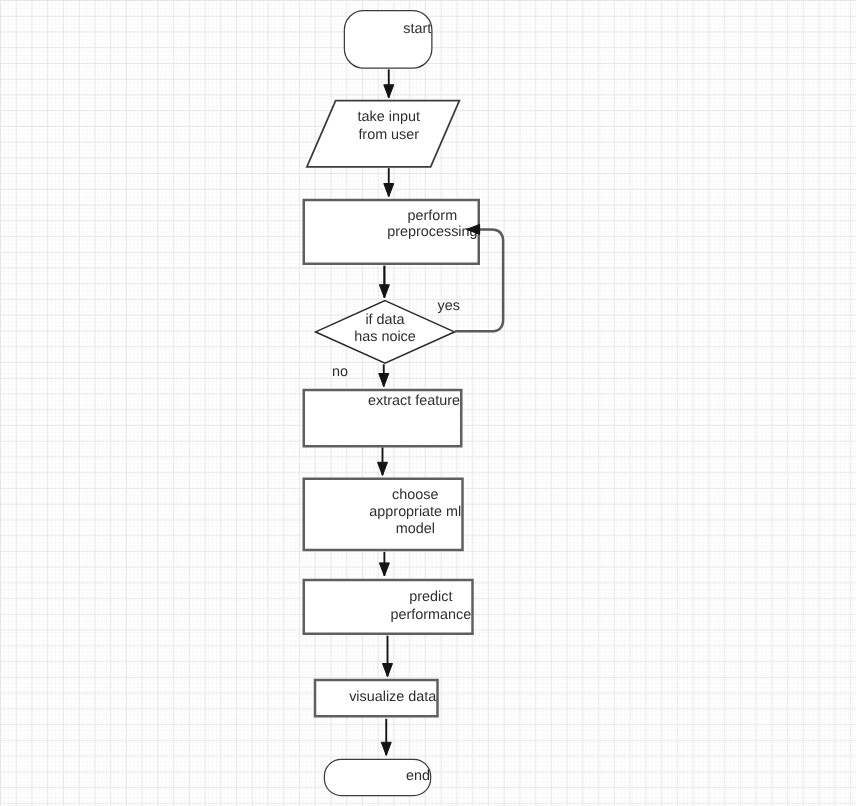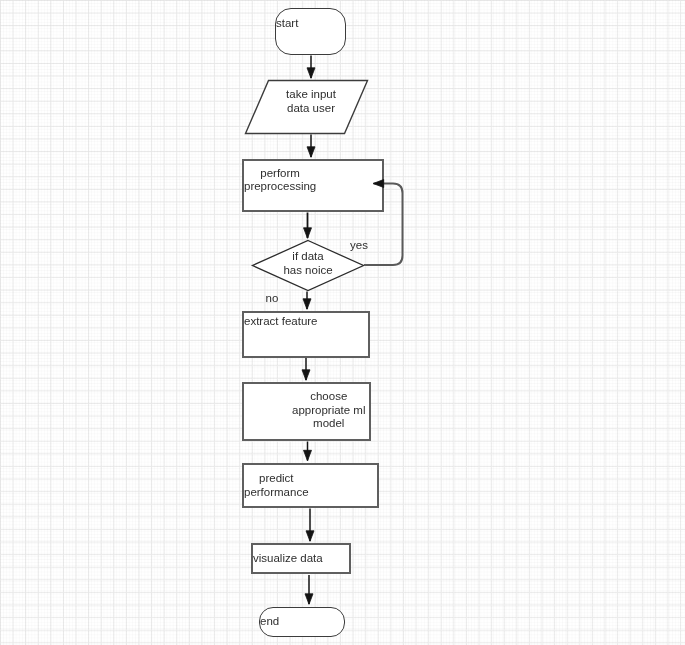--- a/index.html
+++ b/index.html
@@ -19,21 +19,21 @@
       linear-gradient(to right, #ebebeb 1px, transparent 1px),
       linear-gradient(to bottom, #ebebeb 1px, transparent 1px);
     background-size: 3.15px 3.15px, 3.15px 3.15px, 12.6px 12.6px, 12.6px 12.6px;
   }
   .node {
     position: absolute;
     box-sizing: border-box;
     background: #ffffff;
     display: flex;
     align-items: center;
-    justify-content: flex-start;
+    justify-content: flex-end;
     z-index: 2;
   }
   .rect   { border: 2px solid #5f5f5f; }
   .pill   { border: 1.4px solid #3c3c3c; }
   .lbl {
     font-size: 11.5px;
     line-height: 13.5px;
     color: #2e2e2e;
     text-align: center;
     white-space: pre-line;
@@ -121,19 +121,19 @@
     <path d="M307,291.5 L307,309" stroke="#141414" stroke-width="1.5" fill="none" marker-end="url(#arrow)"></path>
     <path d="M306,358 L306,380" stroke="#141414" stroke-width="1.5" fill="none" marker-end="url(#arrow)"></path>
     <path d="M307.5,441.5 L307.5,460.5" stroke="#141414" stroke-width="1.5" fill="none" marker-end="url(#arrow)"></path>
     <path d="M310,508.5 L310,541" stroke="#141414" stroke-width="1.5" fill="none" marker-end="url(#arrow)"></path>
     <path d="M309,575 L309,604" stroke="#141414" stroke-width="1.5" fill="none" marker-end="url(#arrow)"></path>
 
     <path d="M364,265 L393,265 Q402.5,265 402.5,255.5 L402.5,193 Q402.5,183.5 393,183.5 L373.5,183.5" stroke="#5a5a5a" stroke-width="2" fill="none" marker-end="url(#arrow)"></path>
   </svg>
 
   <div class="free-label" id="l-input">take input
-data user</div>
+from user</div>
   <div class="free-label" id="l-decision">if data
 has noice</div>
   <div class="free-label" id="l-yes">yes</div>
   <div class="free-label" id="l-no">no</div>
 
 </div>
 
 </body></html>

